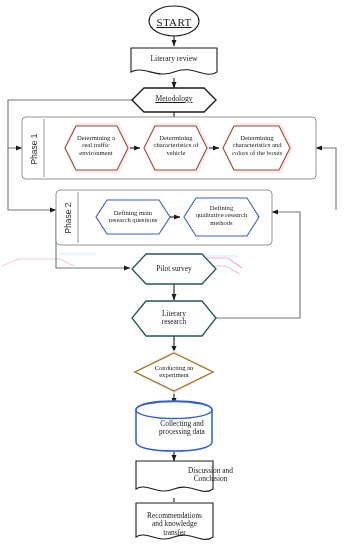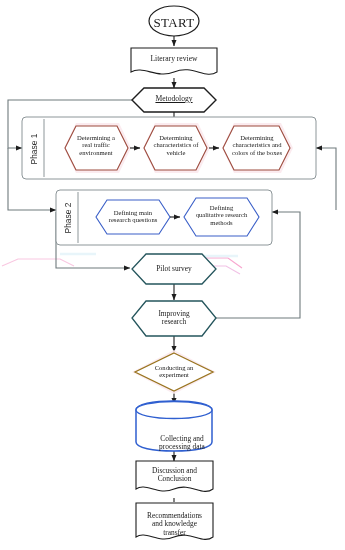--- a/index.html
+++ b/index.html
@@ -7,21 +7,21 @@
        font-family:"Liberation Serif",serif;}
   #canvas{position:absolute;left:0;top:0;width:345px;height:550px;}
   .node-label{
     position:absolute;
     text-align:center;
     color:#1a1a1a;
     line-height:1.12;
     pointer-events:none;
     white-space:pre-line;
   }
-  .lbl-start{font-size:13px;letter-spacing:.35px;}
+  .lbl-start{font-size:11px;letter-spacing:.35px;text-decoration:underline;}
   .lbl-proc{font-size:7.6px;}
   .lbl-hex{font-size:7.4px;}
   .lbl-small{font-size:6.6px;}
   .phase-tag{
     position:absolute;
     font-family:"Liberation Sans",sans-serif;
     font-size:8.4px;
     color:#2b2b2b;
     transform-origin:center center;
     white-space:nowrap;
@@ -151,27 +151,27 @@
 
 <div class="node-label lbl-small" style="left:97px;top:209px;width:72px;">Defining main
 research questions</div>
 
 <div class="node-label lbl-small" style="left:185px;top:204px;width:73px;">Defining
 qualitative research
 methods</div>
 
 <div class="node-label lbl-hex" style="left:139px;top:265px;width:70px;">Pilot survey</div>
 
-<div class="node-label lbl-hex" style="left:139px;top:310px;width:70px;">Improving
+<div class="node-label lbl-hex" style="left:139px;top:310px;width:70px;">Literary
 research</div>
 
 <div class="node-label lbl-small" style="left:140px;top:364px;width:68px;">Conducting an
 experiment</div>
 
-<div class="node-label lbl-hex" style="left:138px;top:435px;width:88px;">Collecting and
+<div class="node-label lbl-hex" style="left:138px;top:420px;width:88px;">Collecting and
 processing data</div>
 
-<div class="node-label lbl-hex" style="left:136px;top:467px;width:77px;">Discussion and
+<div class="node-label lbl-hex" style="left:136px;top:467px;width:77px;padding-left:36px;">Discussion and
 Conclusion</div>
 
 <div class="node-label lbl-hex" style="left:134px;top:512px;width:81px;">Recommendations
 and knowledge
 transfer</div>
 
 </body></html>

